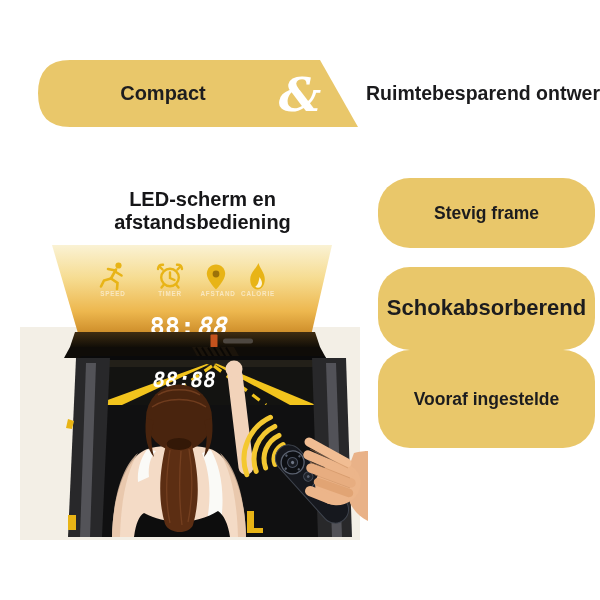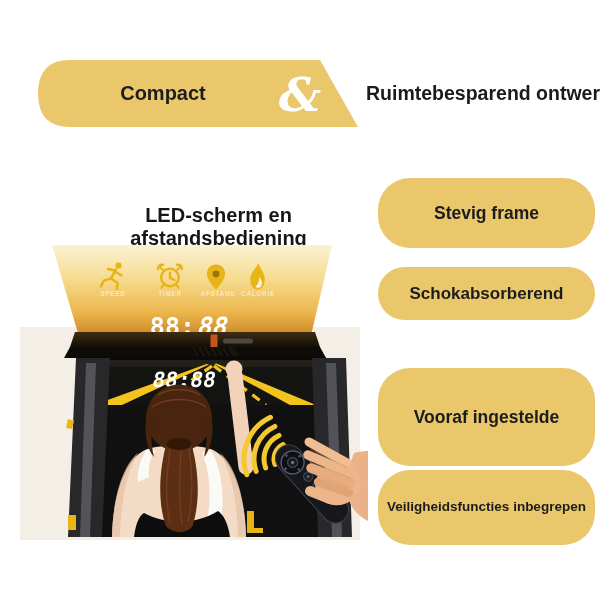--- a/index.html
+++ b/index.html
@@ -16,30 +16,30 @@
   .banner-left{position:absolute;left:38px;top:60px;width:250px;height:67px;
                display:flex;align-items:center;justify-content:center;
                font-size:20px;font-weight:bold;color:var(--text-dark);}
   .banner-amp{position:absolute;left:271px;top:61px;width:58px;height:66px;
               display:flex;align-items:center;justify-content:center;
               font-family:"DejaVu Serif",serif;font-style:italic;font-weight:bold;
               font-size:47px;color:#ffffff;}
   .banner-right{position:absolute;left:366px;top:60px;height:67px;
                 display:flex;align-items:center;white-space:nowrap;
                 font-size:19.5px;font-weight:bold;color:#1b1b1d;}
-  .heading{position:absolute;left:45px;top:188px;width:315px;margin:16px;
+  .heading{position:absolute;left:45px;top:188px;width:315px;margin:0;
            text-align:center;font-size:20px;font-weight:600;color:#161618;}
   .photo-svg{position:absolute;left:18px;top:235px;width:350px;height:305px;}
   .badge{position:absolute;left:378px;width:217px;border-radius:32px;
          background:var(--accent-yellow);display:flex;flex-direction:column;
          align-items:center;justify-content:center;text-align:center;
          font-weight:bold;color:#1c1c1e;line-height:1.4;padding:0 6px;box-sizing:border-box;}
   .badge-1{top:178px;height:70px;font-size:17.5px;}
-  .badge-2{top:267px;height:53px;font-size:17px;}
-  .badge-3{top:368px;height:98px;font-size:17.5px;}
+  .badge-2{top:267px;height:83px;font-size:22px;}
+  .badge-3{top:350px;height:98px;font-size:17.5px;}
   .badge-4{top:470px;height:75px;font-size:13.5px;}
   
   .gf{fill:var(--icon-gold);}
   .gs{stroke:var(--icon-gold);fill:none;stroke-linecap:round;}
   .roadY{fill:var(--road-yellow);}
   .roadYs{stroke:var(--road-yellow);fill:none;}
   .ledtxt{font-family:"DejaVu Sans Mono",monospace;font-weight:bold;fill:var(--led-white);}
   .faintlbl{font-family:"Liberation Sans",sans-serif;font-weight:bold;fill:#ffffff;opacity:.55;
             letter-spacing:.8px;}
 </style>
@@ -240,18 +240,14 @@
   <div class="badge badge-1">
     <span>Stevig frame</span>
     <span></span>
   </div>
   <div class="badge badge-2">
     <span>Schokabsorberend</span>
   </div>
   <div class="badge badge-3">
     <span>Vooraf ingestelde</span>
   </div>
-  <div class="badge badge-4">
-    <span>Veiligheidsfuncties inbegrepen</span>
-    <span></span>
-  </div>
 
 </div>
 
 </body></html>

